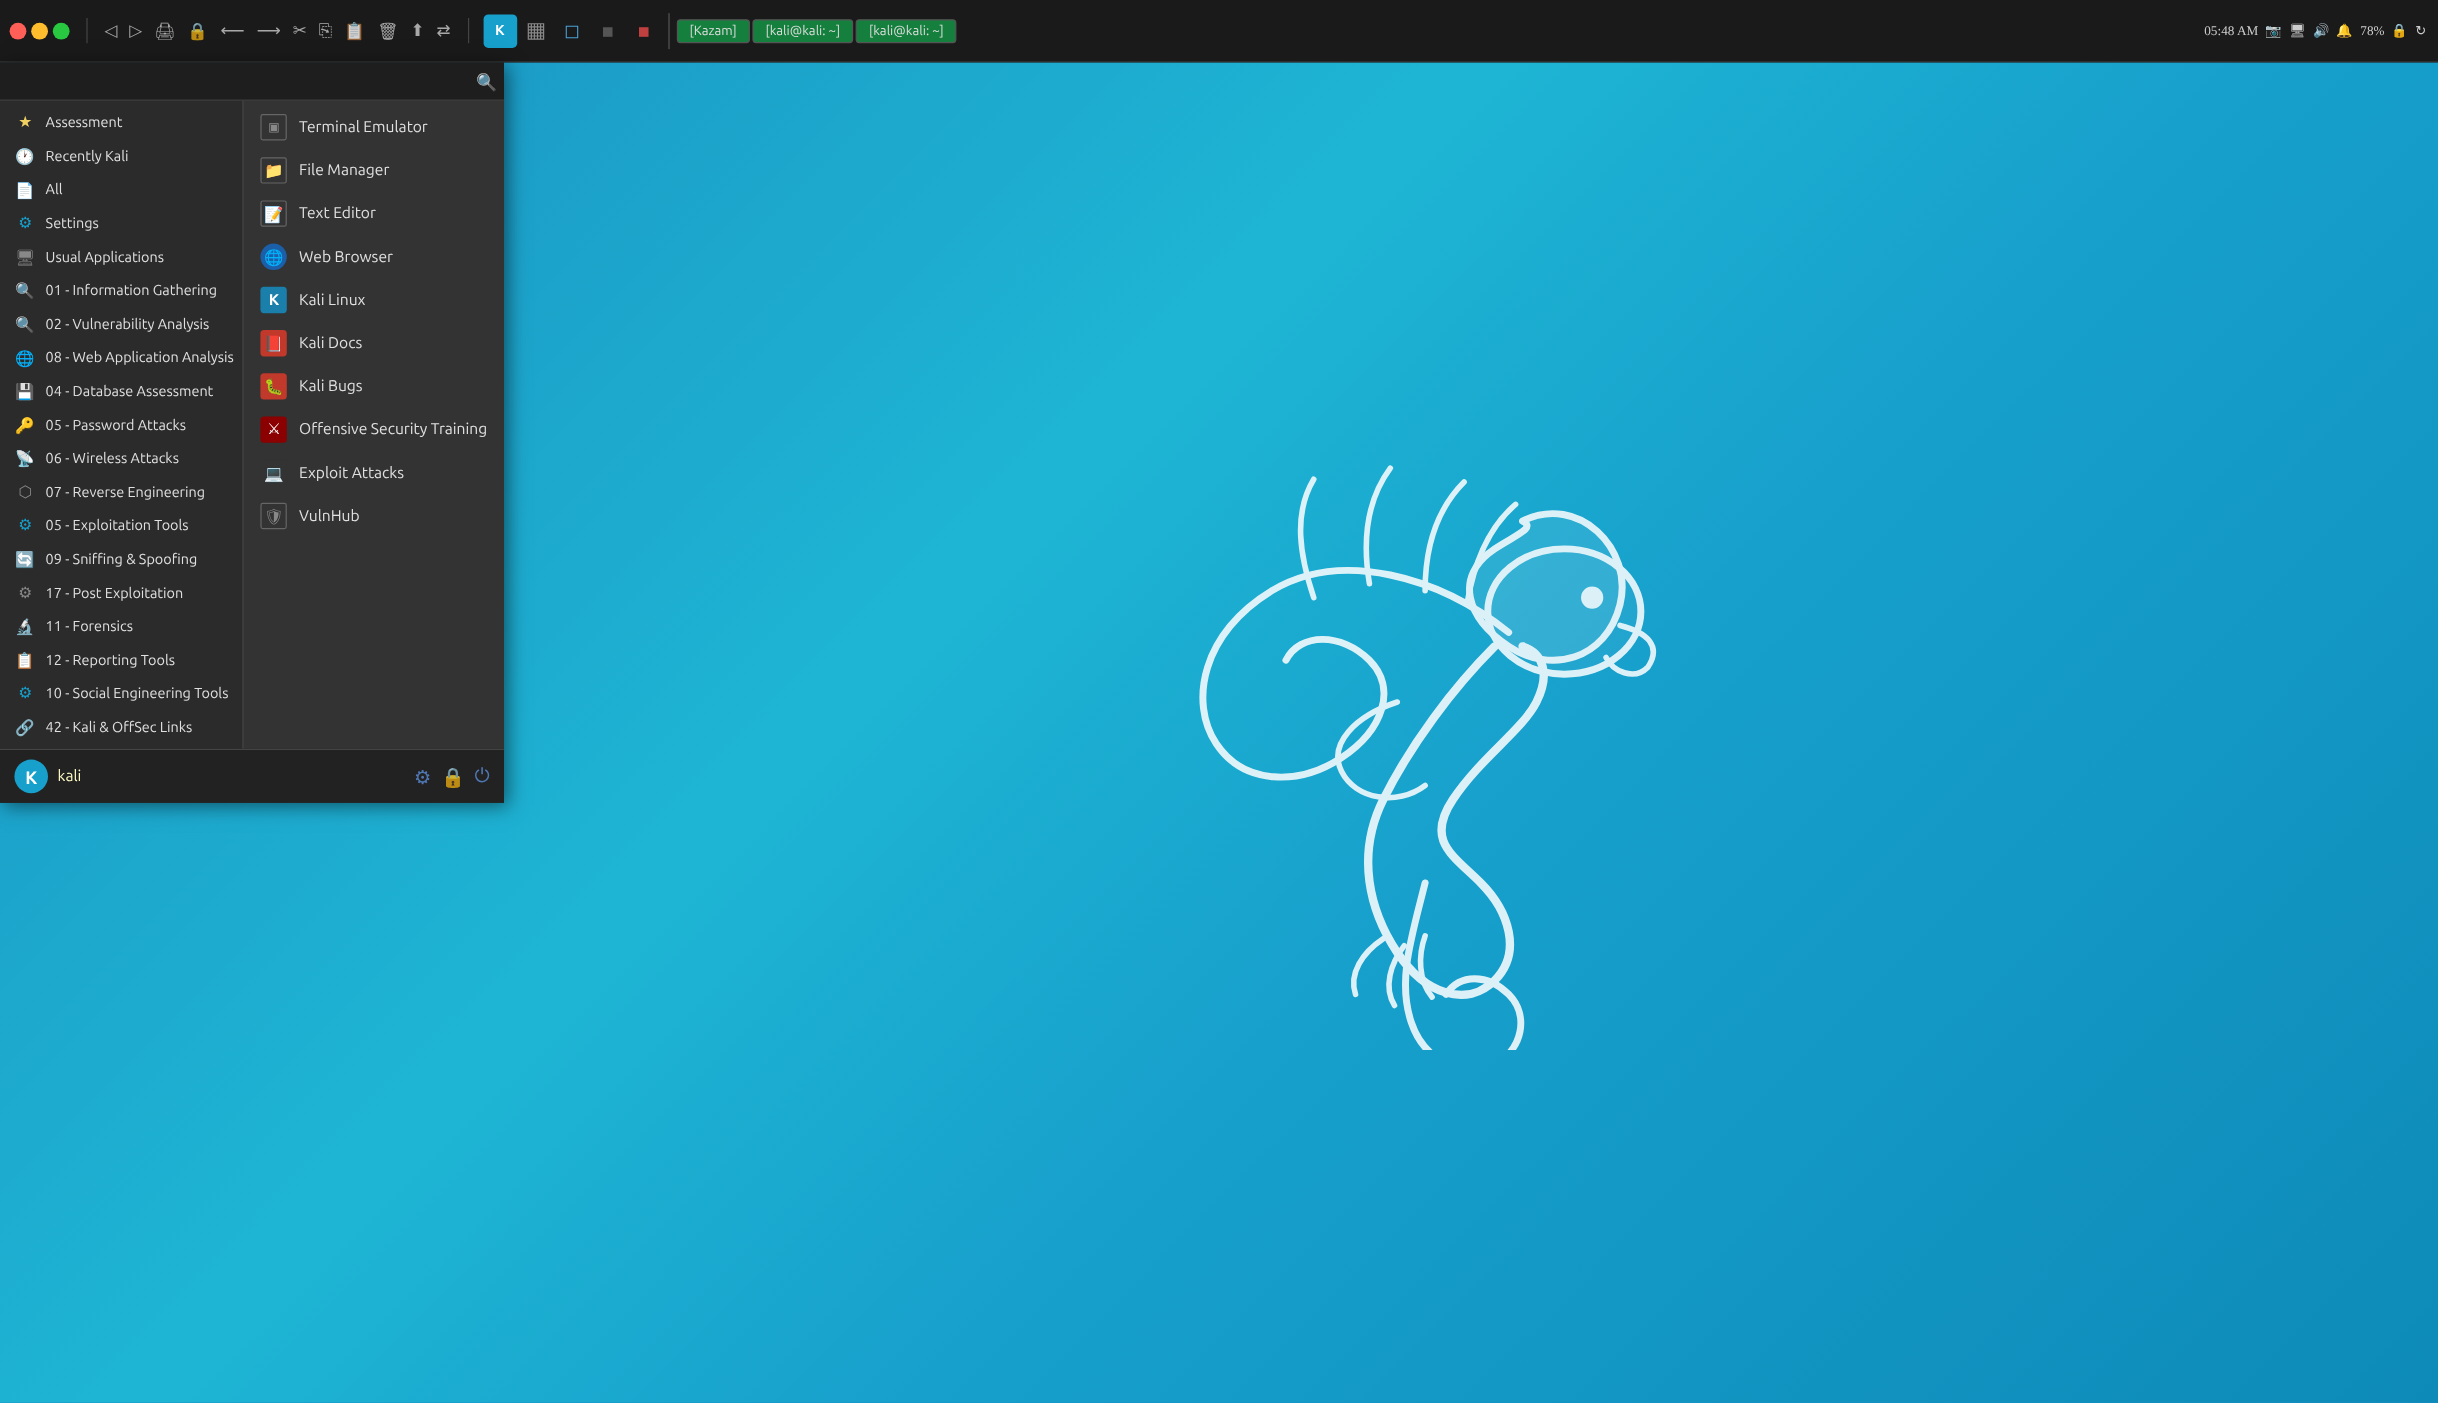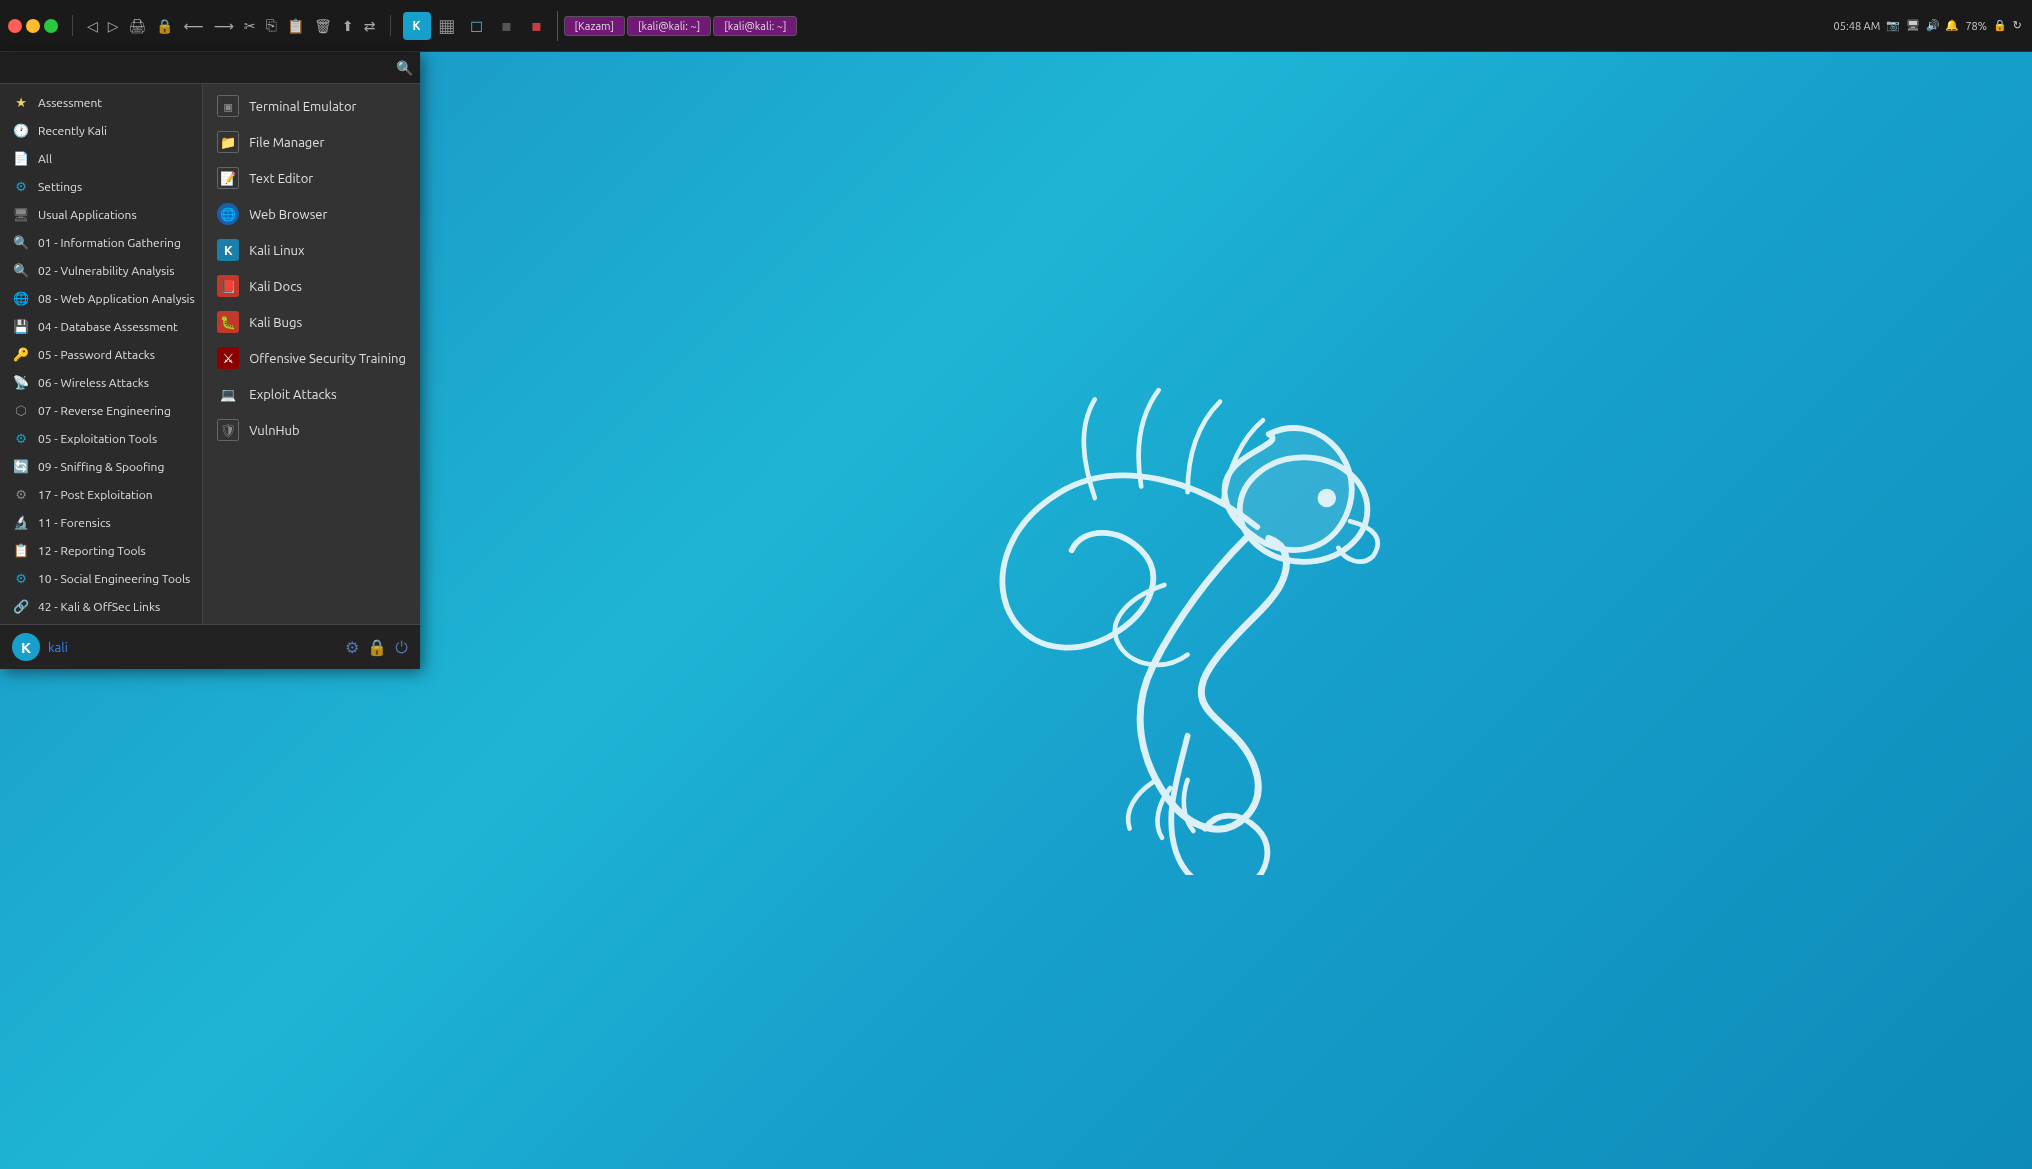--- a/index.html
+++ b/index.html
@@ -107,20 +107,21 @@
     }
 
     .taskbar-right {
       margin-left: auto;
       display: flex;
       align-items: center;
       gap: 6px;
       padding: 0 10px;
       color: #ccc;
       font-size: 11px;
+      font-family: Liberation Serif, serif;
     }
 
     
     .app-menu {
       position: absolute;
       top: 52px;
       left: 0;
       width: 420px;
       background: #2b2b2b;
       display: flex;
@@ -235,21 +236,21 @@
       background: #17a0cc;
       display: flex;
       align-items: center;
       justify-content: center;
       font-size: 15px;
       color: white;
       font-weight: bold;
     }
 
     .bottom-username {
-      color: #3b82f6;
+      color: #fef9c3;
       font-size: 13px;
       flex: 1;
     }
 
     .bottom-icons {
       display: flex;
       gap: 8px;
       color: #aaa;
       font-size: 16px;
     }
@@ -276,21 +277,21 @@
     
     .pin-divider {
       width: 1px;
       height: 30px;
       background: #555;
       margin: 0 4px;
     }
 
     
     .open-window-btn {
-      background: #701a75;
+      background: #15803d;
       border: 1px solid #555;
       color: #ddd;
       font-size: 11px;
       padding: 3px 10px;
       border-radius: 3px;
       cursor: pointer;
     }
   </style>
 </head>
 <body>

